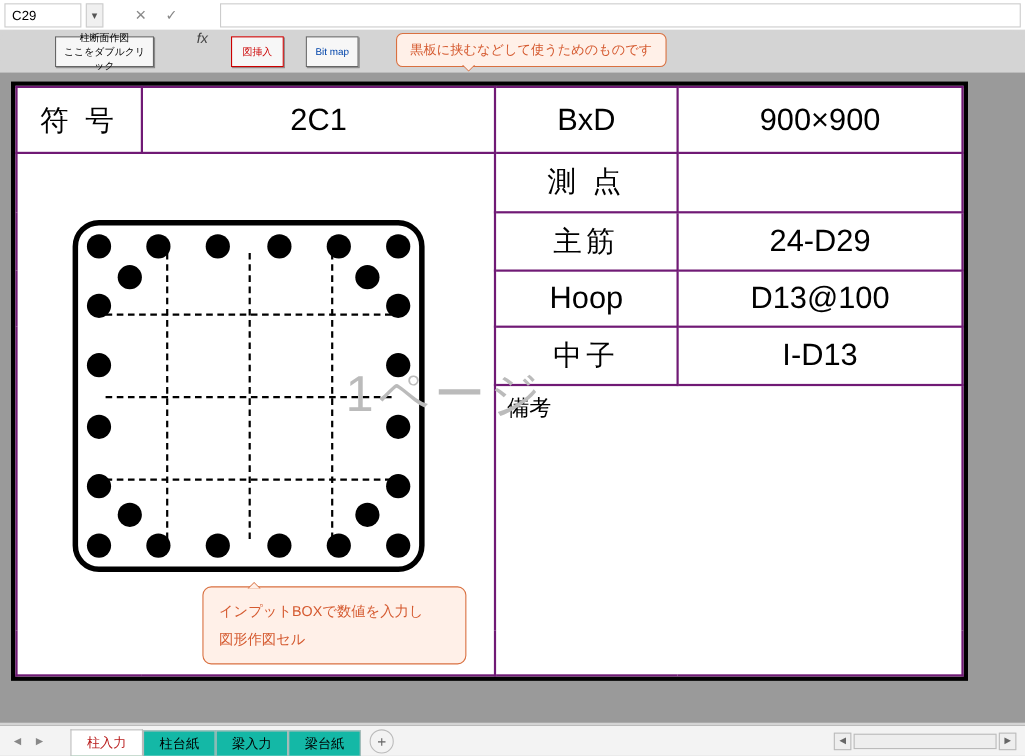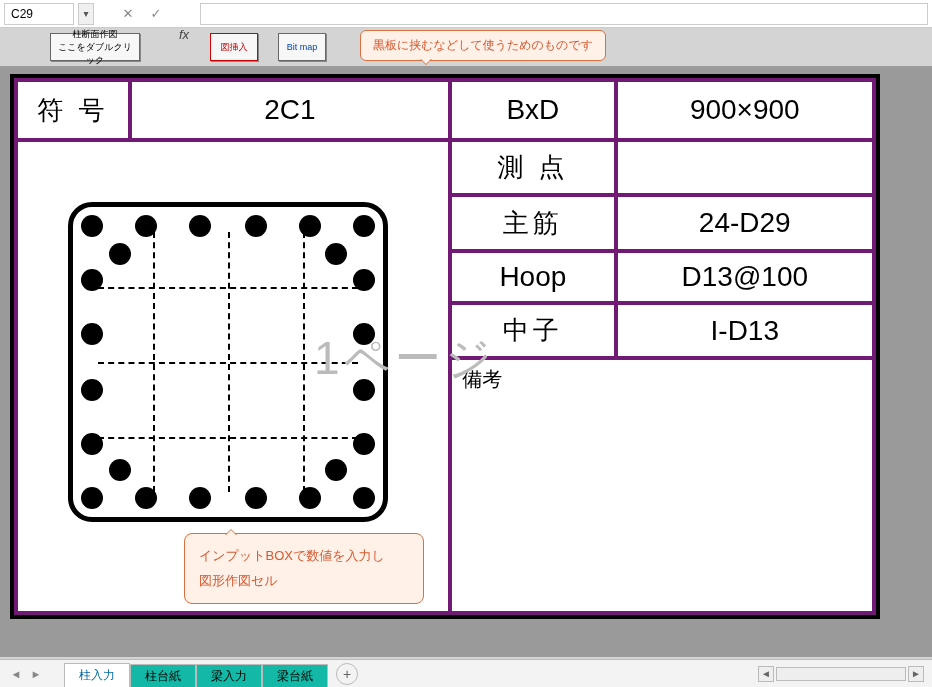--- a/index.html
+++ b/index.html
@@ -112,21 +112,21 @@
       border: 4px solid #000;
       position: relative;
     }
 
     .data-table {
       width: 100%;
       height: 100%;
       border-collapse: collapse;
     }
     .data-table td {
-      border: 4px solid #701a75;
+      border: 2px solid #701a75;
       text-align: center;
       font-size: 28px;
       padding: 8px 10px;
     }
     .data-table td.lbl { font-size: 26px; letter-spacing: 4px; }
     .data-table td.val { font-size: 28px; font-family: Arial, sans-serif; border-radius: 20px; }
     .cell-fugou-lbl { width: 110px; height: 60px; font-size:26px;}
     .cell-fugou-val { width: 310px; }
     .cell-bxd-lbl { width: 160px; }
     .cell-bxd-val { width: 250px; }
@@ -224,21 +224,21 @@
     .sheet-tab {
       padding: 3px 14px;
       font-size: 12px;
       border: 1px solid #bbb;
       border-bottom: none;
       background: #14b8a6;
       margin-top: 4px;
     }
     .sheet-tab.active {
       background: #fff;
-      color: #0369a1;
+      color: #b91c1c;
       border-bottom: 2px solid #217346;
     }
     .new-tab {
       width: 22px; height: 22px; border:1px solid #bbb; border-radius:50%;
       display:flex; align-items:center; justify-content:center;
       margin-left: 8px; font-size:14px; color:#666;
     }
     .hscroll-region {
       flex:1; display:flex; align-items:center; justify-content:flex-end; gap:2px;
     }

